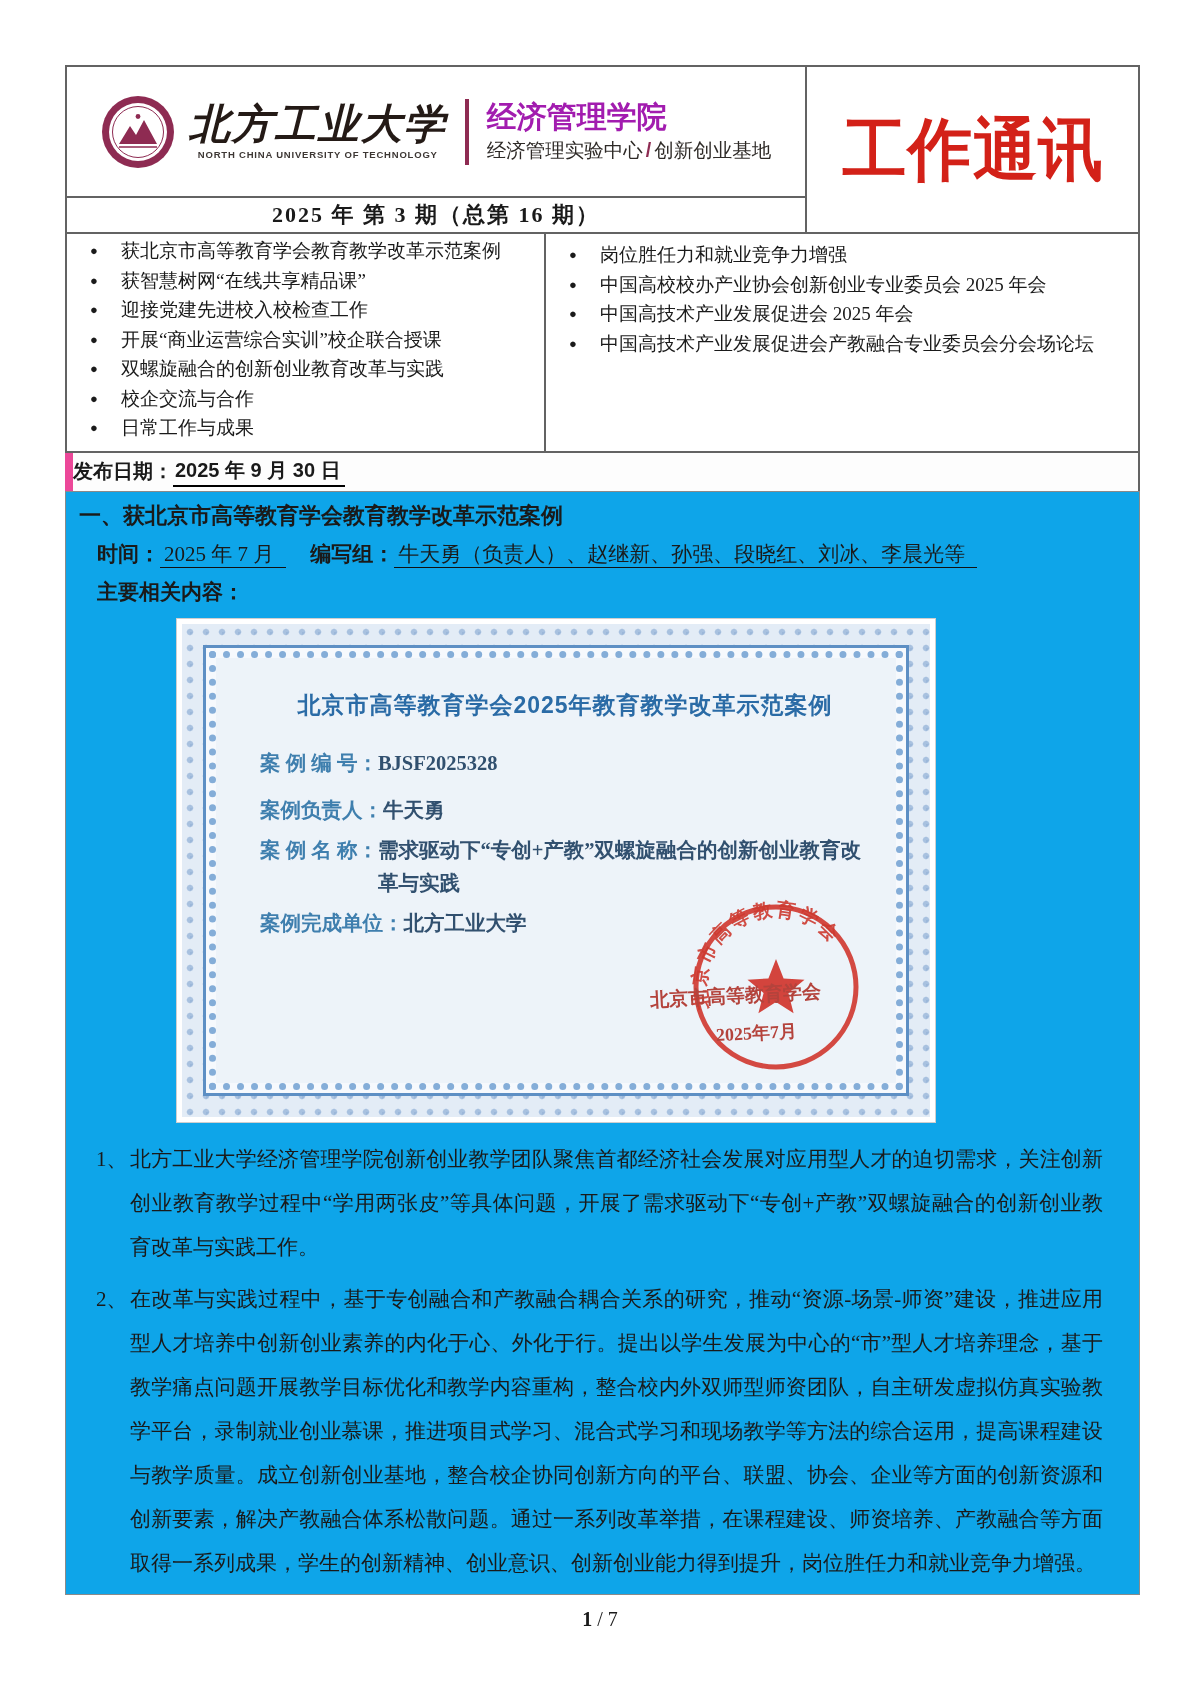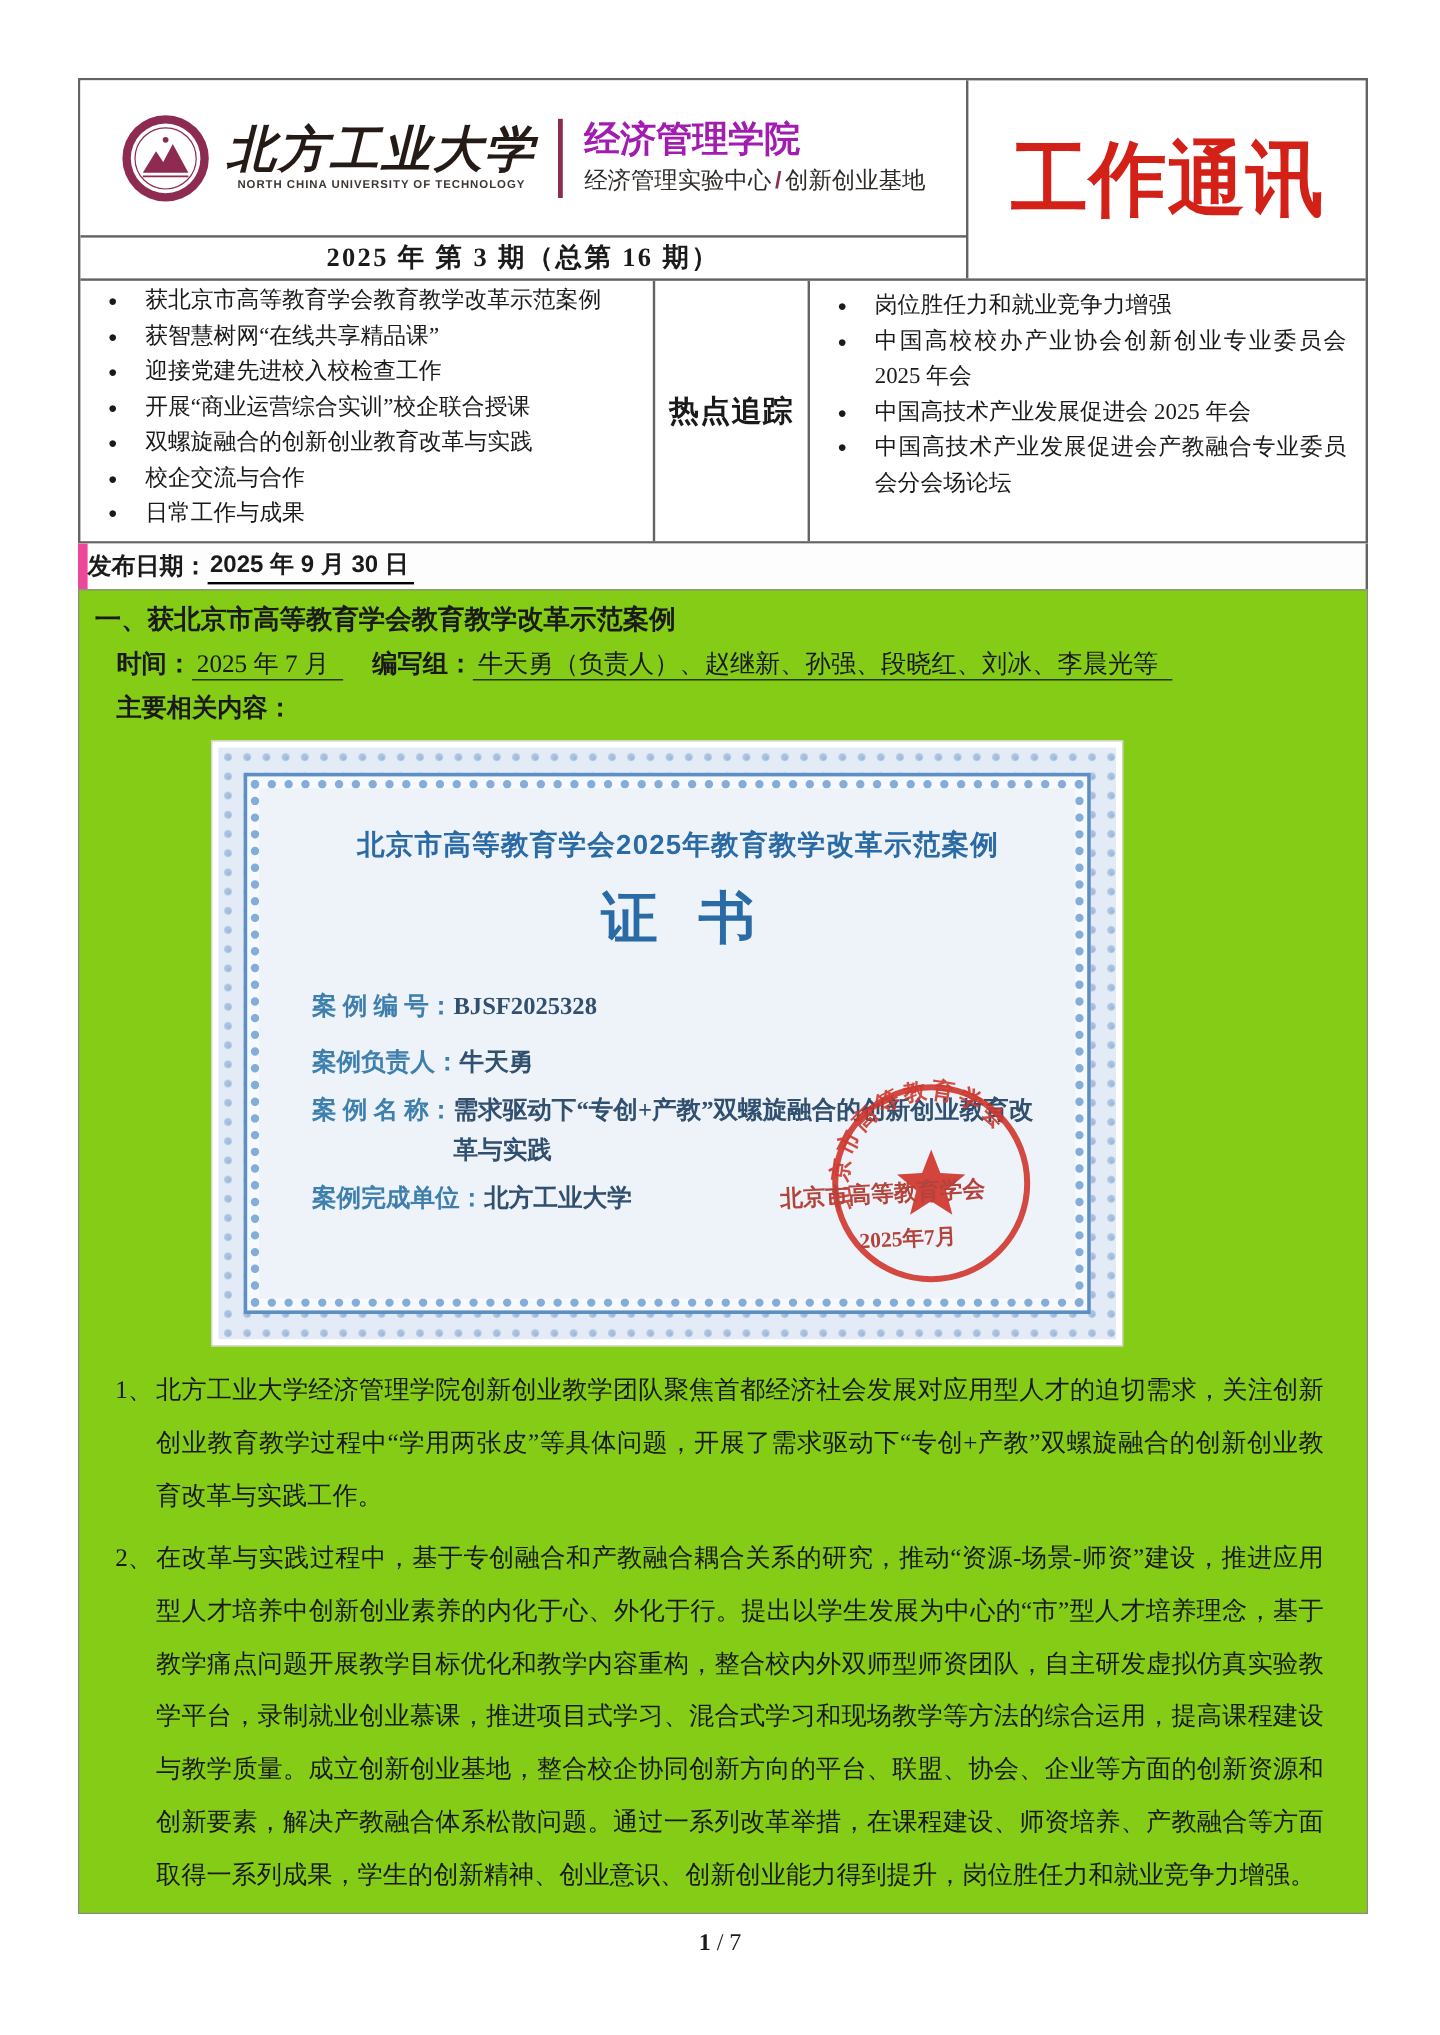--- a/index.html
+++ b/index.html
@@ -38,21 +38,21 @@
   .w2 li { line-height:22px; margin-bottom:7.5px; }
   .w4 li { line-height:29.5px; text-align:justify; }
   .bullet { position:absolute; left:9px; top:0; font-size:13px; line-height:inherit; }
 
   
   .publish-row { height:38px; border-left:8px solid #ec4899; border-right:2px solid #636363; display:flex; align-items:center; justify-content:flex-start; padding-right:24px; background:#fdfdfd; }
   .publish-label { font-family:"Liberation Sans","DejaVu Sans",sans-serif; font-weight:700; font-size:20px; }
   .publish-date { font-family:"Liberation Sans","DejaVu Sans",sans-serif; font-weight:700; font-size:20px; border-bottom:2px solid #000; padding:0 4px 1px 2px; }
 
   
-  .content-box { border:1.5px solid #8a8a8a; height:1104px; overflow:hidden; padding-top:8px; background:#84cc16; }
+  .content-box { border:1.5px solid #8a8a8a; height:1104px; overflow:hidden; padding-top:8px; background:#0ea5e9; }
   .sec-heading { font-family:"Liberation Sans","DejaVu Sans",sans-serif; font-weight:700; font-size:22px; padding-left:13px; line-height:32px; }
   .meta-line { padding-left:31px; margin-top:5px; font-size:21px; line-height:33px; }
   .meta-label { font-family:"Liberation Sans","DejaVu Sans",sans-serif; font-weight:700; }
   .meta-label.second { margin-left:24px; }
   .meta-value { border-bottom:1.5px solid #111; padding:0 12px 1px 4px; }
   .content-label { font-family:"Liberation Sans","DejaVu Sans",sans-serif; font-weight:700; font-size:21px; padding-left:31px; margin-top:5px; line-height:32px; }
 
   
   .cert-figure { width:760px; height:505px; margin:10px 0 12px 110px; background:#fff; border:1px solid #cfcfcf; padding:5px; }
   .cert-lace { width:100%; height:100%; padding:21px;
@@ -126,21 +126,20 @@
         <ul>
           <li><span class="bullet">●</span><span>获北京市高等教育学会教育教学改革示范案例</span></li>
           <li><span class="bullet">●</span><span>获智慧树网“在线共享精品课”</span></li>
           <li><span class="bullet">●</span><span>迎接党建先进校入校检查工作</span></li>
           <li><span class="bullet">●</span><span>开展“商业运营综合实训”校企联合授课</span></li>
           <li><span class="bullet">●</span><span>双螺旋融合的创新创业教育改革与实践</span></li>
           <li><span class="bullet">●</span><span>校企交流与合作</span></li>
           <li><span class="bullet">●</span><span>日常工作与成果</span></li>
         </ul>
       </div>
-      <div class="s-label w3">热点追踪</div>
       <div class="s-list w4">
         <ul>
           <li><span class="bullet">●</span><span>岗位胜任力和就业竞争力增强</span></li>
           <li><span class="bullet">●</span><span>中国高校校办产业协会创新创业专业委员会 2025 年会</span></li>
           <li><span class="bullet">●</span><span>中国高技术产业发展促进会 2025 年会</span></li>
           <li><span class="bullet">●</span><span>中国高技术产业发展促进会产教融合专业委员会分会场论坛</span></li>
         </ul>
       </div>
     </div>
   </div>
@@ -158,21 +157,20 @@
     </div>
 
     <div class="content-label">主要相关内容：</div>
 
     <div class="cert-figure">
       <div class="cert-lace">
         <div class="cert-frame">
           <div class="cert-frame2">
             <div class="cert-inner">
               <div class="cert-title">北京市高等教育学会2025年教育教学改革示范案例</div>
-              <div class="cert-word">证书</div>
               <div class="cert-fields">
                 <div class="cert-row">
                   <span class="flabel">案 例 编 号：</span>
                   <span class="fvalue">BJSF2025328</span>
                 </div>
                 <div class="cert-row gap">
                   <span class="flabel">案例负责人：</span>
                   <span class="fvalue">牛天勇</span>
                 </div>
                 <div class="cert-row">

